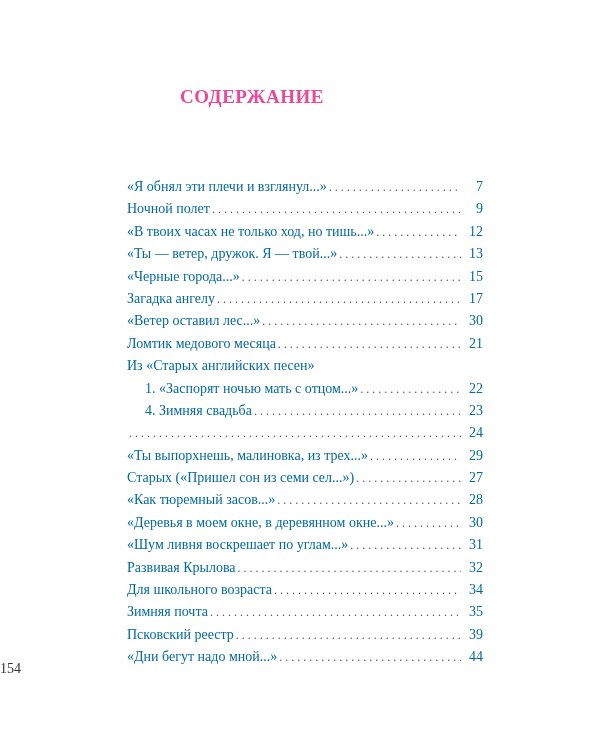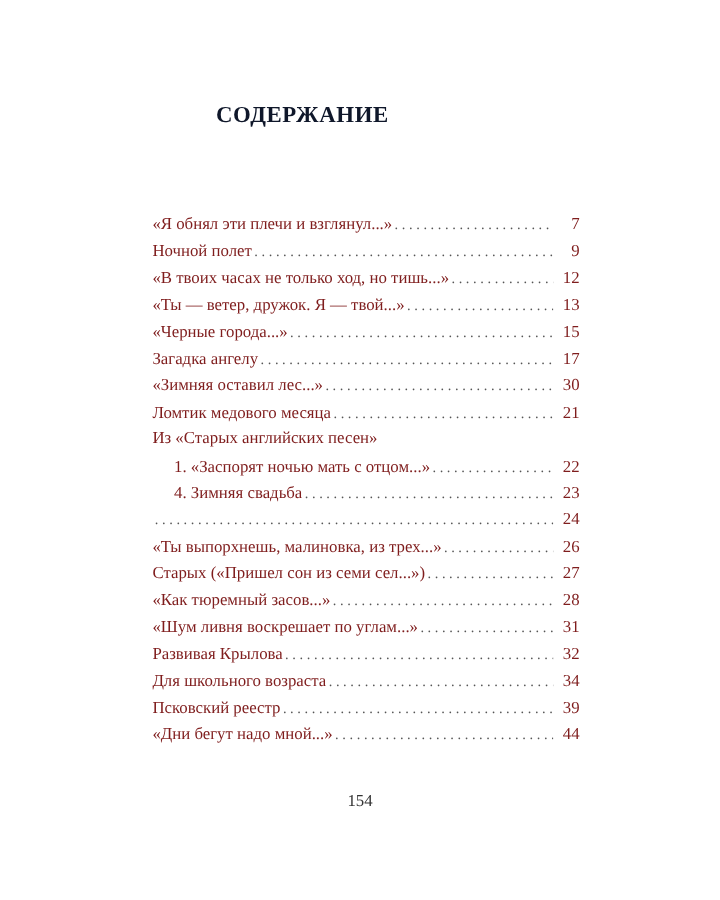--- a/index.html
+++ b/index.html
@@ -17,21 +17,21 @@
   }
   .page-title {
     position: absolute;
     top: 86px;
     left: 0;
     width: 504px;
     text-align: center;
     font-size: 19px;
     font-weight: bold;
     letter-spacing: 0.5px;
-    color: #0f172a;
+    color: #ec4899;
   }
   .toc {
     position: absolute;
     top: 176px;
     left: 127px;
     width: 356px;
   }
   .section-heading {
     font-size: 13px;
     font-weight: bold;
@@ -39,21 +39,21 @@
     line-height: 20px;
     color: #1e1e1e;
     letter-spacing: 0.2px;
   }
   .toc-row {
     display: flex;
     align-items: baseline;
     height: 22.4px;
     line-height: 22.4px;
     font-size: 14px;
-    color: #7f1d1d;
+    color: #0369a1;
   }
   .toc-row.indent .entry-title {
     padding-left: 18px;
     text-align: center;
   }
   .entry-title {
     white-space: nowrap;
     flex: 0 0 auto;
   }
   .leader {
@@ -72,21 +72,20 @@
   .page-num {
     flex: 0 0 auto;
     width: 20px;
     text-align: right;
   }
   .folio {
     position: absolute;
     top: 661px;
     left: 0;
     width: 600px;
-    text-align: center;
     font-size: 14px;
     color: #333;
   }
 </style>
 </head>
 <body>
 
 <div class="page-title">СОДЕРЖАНИЕ</div>
 
 <div class="toc">
@@ -115,21 +114,21 @@
     <span class="entry-title">«Черные города...»</span>
     <span class="leader"></span>
     <span class="page-num">15</span>
   </div>
   <div class="toc-row">
     <span class="entry-title">Загадка ангелу</span>
     <span class="leader"></span>
     <span class="page-num">17</span>
   </div>
   <div class="toc-row">
-    <span class="entry-title">«Зимняя оставил лес...»</span>
+    <span class="entry-title">«Ветер оставил лес...»</span>
     <span class="leader"></span>
     <span class="page-num">30</span>
   </div>
   <div class="toc-row">
     <span class="entry-title">Ломтик медового месяца</span>
     <span class="leader"></span>
     <span class="page-num">21</span>
   </div>
   <div class="toc-row nopage">
     <span class="entry-title">Из «Старых английских песен»</span>
@@ -145,48 +144,58 @@
     <span class="leader"></span>
     <span class="page-num">23</span>
   </div>
   <div class="toc-row">
     <span class="leader"></span>
     <span class="page-num">24</span>
   </div>
   <div class="toc-row">
     <span class="entry-title">«Ты выпорхнешь, малиновка, из трех...»</span>
     <span class="leader"></span>
-    <span class="page-num">26</span>
+    <span class="page-num">29</span>
   </div>
   <div class="toc-row">
     <span class="entry-title">Старых («Пришел сон из семи сел...»)</span>
     <span class="leader"></span>
     <span class="page-num">27</span>
   </div>
   <div class="toc-row">
     <span class="entry-title">«Как тюремный засов...»</span>
     <span class="leader"></span>
     <span class="page-num">28</span>
   </div>
   <div class="toc-row">
+    <span class="entry-title">«Деревья в моем окне, в деревянном окне...»</span>
+    <span class="leader"></span>
+    <span class="page-num">30</span>
+  </div>
+  <div class="toc-row">
     <span class="entry-title">«Шум ливня воскрешает по углам...»</span>
     <span class="leader"></span>
     <span class="page-num">31</span>
   </div>
   <div class="toc-row">
     <span class="entry-title">Развивая Крылова</span>
     <span class="leader"></span>
     <span class="page-num">32</span>
   </div>
   <div class="toc-row">
     <span class="entry-title">Для школьного возраста</span>
     <span class="leader"></span>
     <span class="page-num">34</span>
   </div>
   <div class="toc-row">
+    <span class="entry-title">Зимняя почта</span>
+    <span class="leader"></span>
+    <span class="page-num">35</span>
+  </div>
+  <div class="toc-row">
     <span class="entry-title">Псковский реестр</span>
     <span class="leader"></span>
     <span class="page-num">39</span>
   </div>
   <div class="toc-row">
     <span class="entry-title">«Дни бегут надо мной...»</span>
     <span class="leader"></span>
     <span class="page-num">44</span>
   </div>
 </div>

